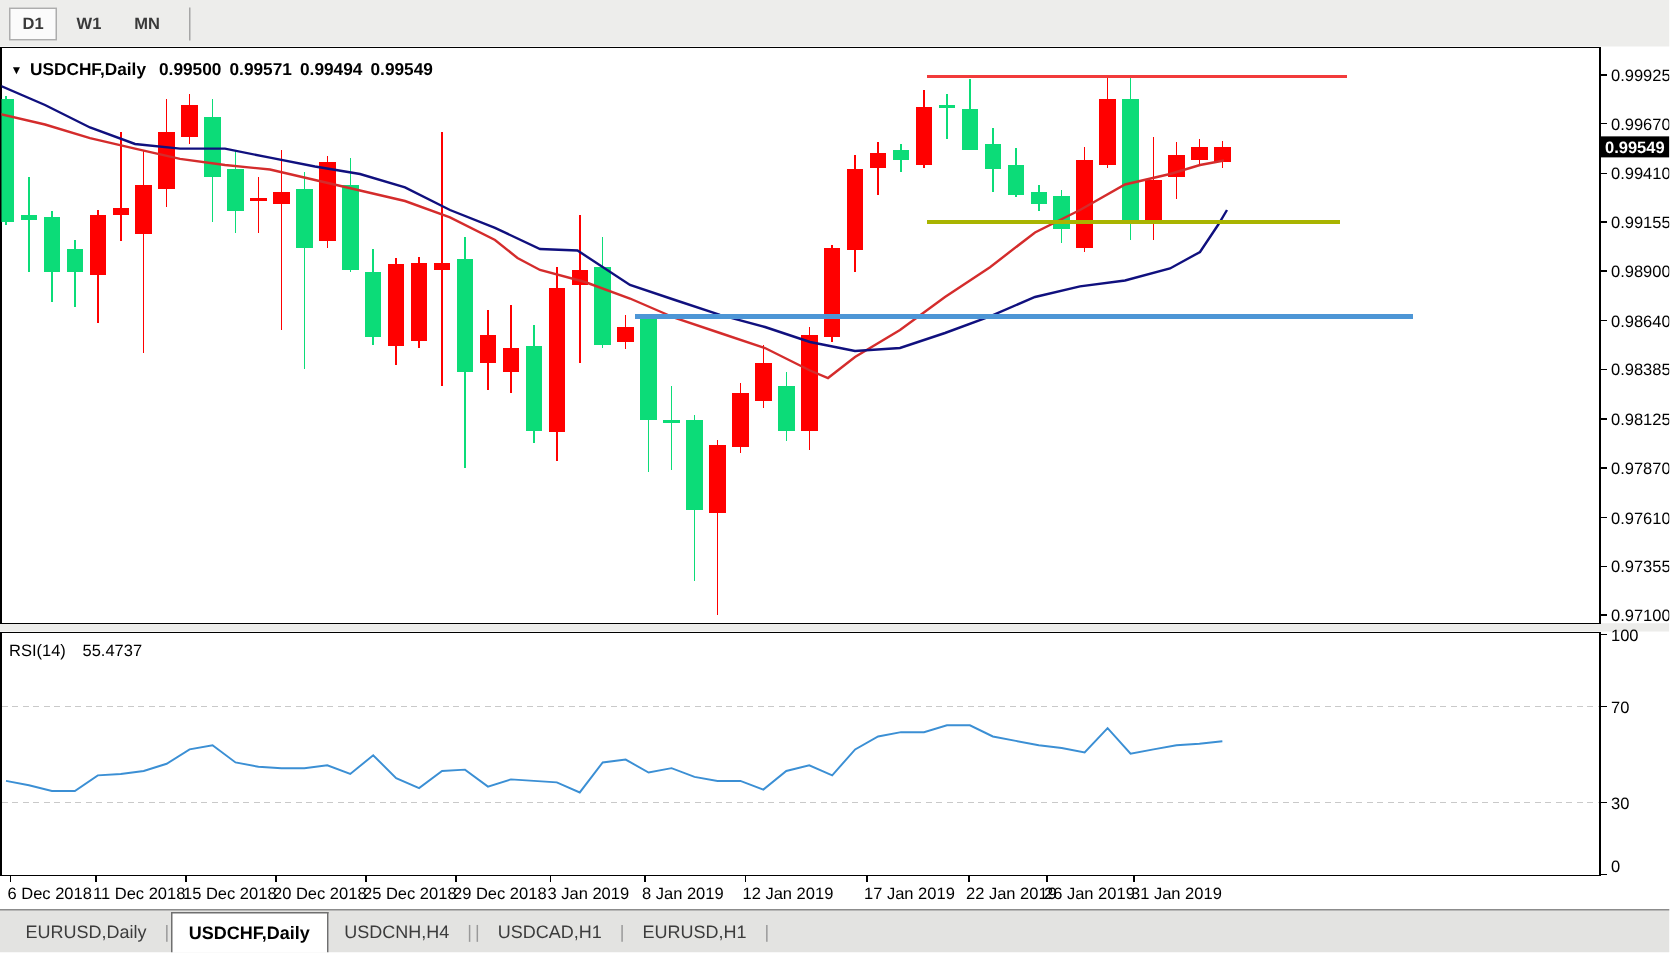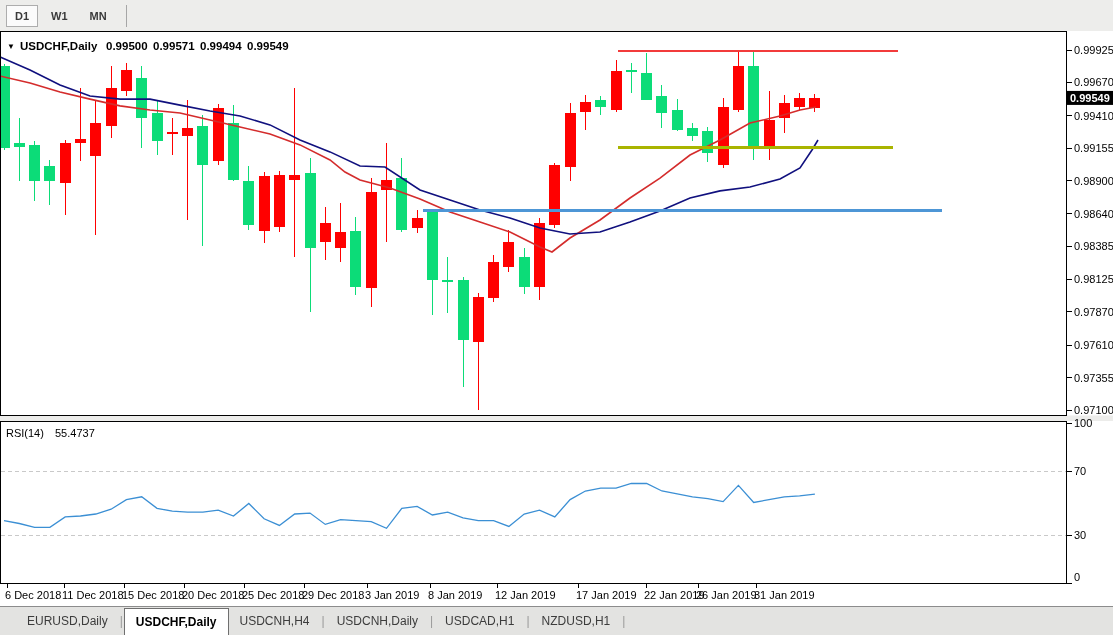--- a/index.html
+++ b/index.html
@@ -9,21 +9,21 @@
   .toolbar{position:absolute;left:0;top:0;width:1113px;height:31px;background:#EDEDEB;
     display:flex;align-items:center;padding-left:6px;box-sizing:border-box;}
   .tf-btn{font-size:11px;font-weight:bold;color:#3a3a3a;padding:4px 8px;margin-right:4px;
     border:1px solid transparent;background:transparent;cursor:default;line-height:12px;}
   .tf-btn.active{background:#FBFBFB;border:1px solid #ADADAD;}
   .tb-sep{width:1px;height:22px;background:#A6A6A6;margin-left:6px;}
   
   #chartsvg{position:absolute;left:0;top:31px;}
   
   .tabbar{position:absolute;left:0;bottom:0;width:1113px;height:29px;background:#E3E3E1;
-    border-top:1px solid #8C8C8C;display:flex;align-items:stretch;padding-left:16px;
+    border-top:1px solid #8C8C8C;display:flex;align-items:stretch;padding-left:6px;
     box-sizing:border-box;font-size:12px;}
   .tab{display:flex;align-items:center;padding:0 11px;color:#3c3c3c;cursor:default;}
   .tab.active{background:#FFFFFF;border:1px solid #6F6F6F;border-bottom:none;color:#000;
     font-weight:bold;margin-top:1px;}
   .tab-sep{display:flex;align-items:center;color:#999;padding:0 1px;}
   svg text{font-family:"Liberation Sans","DejaVu Sans",sans-serif;}
 </style>
 </head>
 <body>
 
@@ -350,20 +350,19 @@
       <tspan x="55">55.4737</tspan>
     </text>
   </svg>
 
   <div class="tabbar" id="tabbar">
       <div class="tab">EURUSD,Daily</div>
       <div class="tab-sep">|</div>
       <div class="tab active">USDCHF,Daily</div>
       <div class="tab">USDCNH,H4</div>
       <div class="tab-sep">|</div>
-      <div class="tab">USDCNH,Daily</div>
       <div class="tab-sep">|</div>
       <div class="tab">USDCAD,H1</div>
       <div class="tab-sep">|</div>
-      <div class="tab">NZDUSD,H1</div>
+      <div class="tab">EURUSD,H1</div>
       <div class="tab-sep">|</div>
     </div>
 </div>
 
 </body></html>

